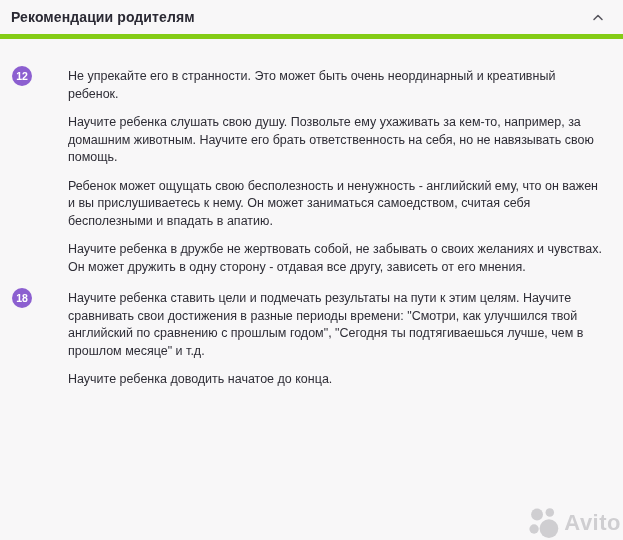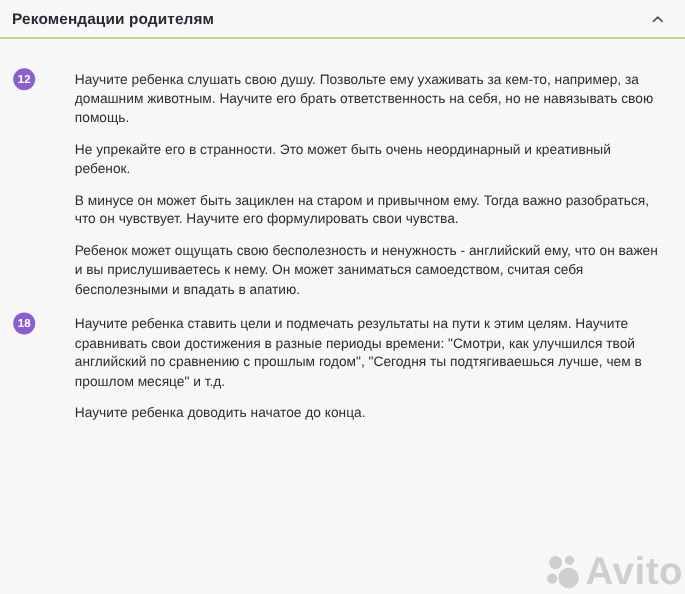--- a/index.html
+++ b/index.html
@@ -7,21 +7,21 @@
     width: 623px; height: 540px; overflow: hidden;
     background: #F8F7F8;
     font-family: "Liberation Sans", sans-serif;
     color: #2E2D36;
   }
   .page { position: relative; width: 623px; height: 540px; overflow: hidden; }
 
   .header {
     display: flex; align-items: center; justify-content: space-between;
     padding: 9px 18px 9px 11px;
-    border-bottom: 1px solid #84cc16;
+    border-bottom: 5px solid #84cc16;
     cursor: pointer;
   }
   .header h2 {
     margin: 0; font-size: 14px; font-weight: bold; color: #2A2933;
     letter-spacing: 0.1px;
   }
   .chevron { display: inline-flex; align-items: center; }
 
   .content { padding: 29px 20px 0 12px; }
 
@@ -41,21 +41,21 @@
   }
   .item + .item { margin-top: 3px; }
 
   .watermark {
     position: absolute; right: 2px; bottom: 0;
     display: flex; align-items: center;
     opacity: 0.38; pointer-events: none;
   }
   .watermark .wm-logo { display: inline-flex; margin-right: 4px; }
   .watermark .wm-text {
-    font-size: 35px; font-weight: bold; color: #8E8D93;
+    font-size: 22px; font-weight: bold; color: #8E8D93;
     letter-spacing: 0.5px;
   }
 </style>
 </head>
 <body>
 
 <div class="page">
 
   <div class="header">
     <h2>Рекомендации родителям</h2>
@@ -64,24 +64,24 @@
         <path d="M3 7.5 L7 3.5 L11 7.5" fill="none" stroke="#55545C" stroke-width="1.5" stroke-linecap="round" stroke-linejoin="round"></path>
       </svg>
     </span>
   </div>
 
   <div class="content">
 
     <div class="item">
       <span class="badge">12</span>
       <div class="paras">
+        <p>Не упрекайте его в странности. Это может быть очень неординарный и креативный ребенок.</p>
         <p>Научите ребенка слушать свою душу. Позвольте ему ухаживать за кем-то, например, за домашним животным. Научите его брать ответственность на себя, но не навязывать свою помощь.</p>
-        <p>Не упрекайте его в странности. Это может быть очень неординарный и креативный ребенок.</p>
-        <p>В минусе он может быть зациклен на старом и привычном ему. Тогда важно разобраться, что он чувствует. Научите его формулировать свои чувства.</p>
         <p>Ребенок может ощущать свою бесполезность и ненужность - английский ему, что он важен и вы прислушиваетесь к нему. Он может заниматься самоедством, считая себя бесполезными и впадать в апатию.</p>
+        <p>Научите ребенка в дружбе не жертвовать собой, не забывать о своих желаниях и чувствах. Он может дружить в одну сторону - отдавая все другу, зависеть от его мнения.</p>
       </div>
     </div>
 
     <div class="item">
       <span class="badge">18</span>
       <div class="paras">
         <p>Научите ребенка ставить цели и подмечать результаты на пути к этим целям. Научите сравнивать свои достижения в разные периоды времени: "Смотри, как улучшился твой английский по сравнению с прошлым годом", "Сегодня ты подтягиваешься лучше, чем в прошлом месяце" и т.д.</p>
         <p>Научите ребенка доводить начатое до конца.</p>
 
       </div>

